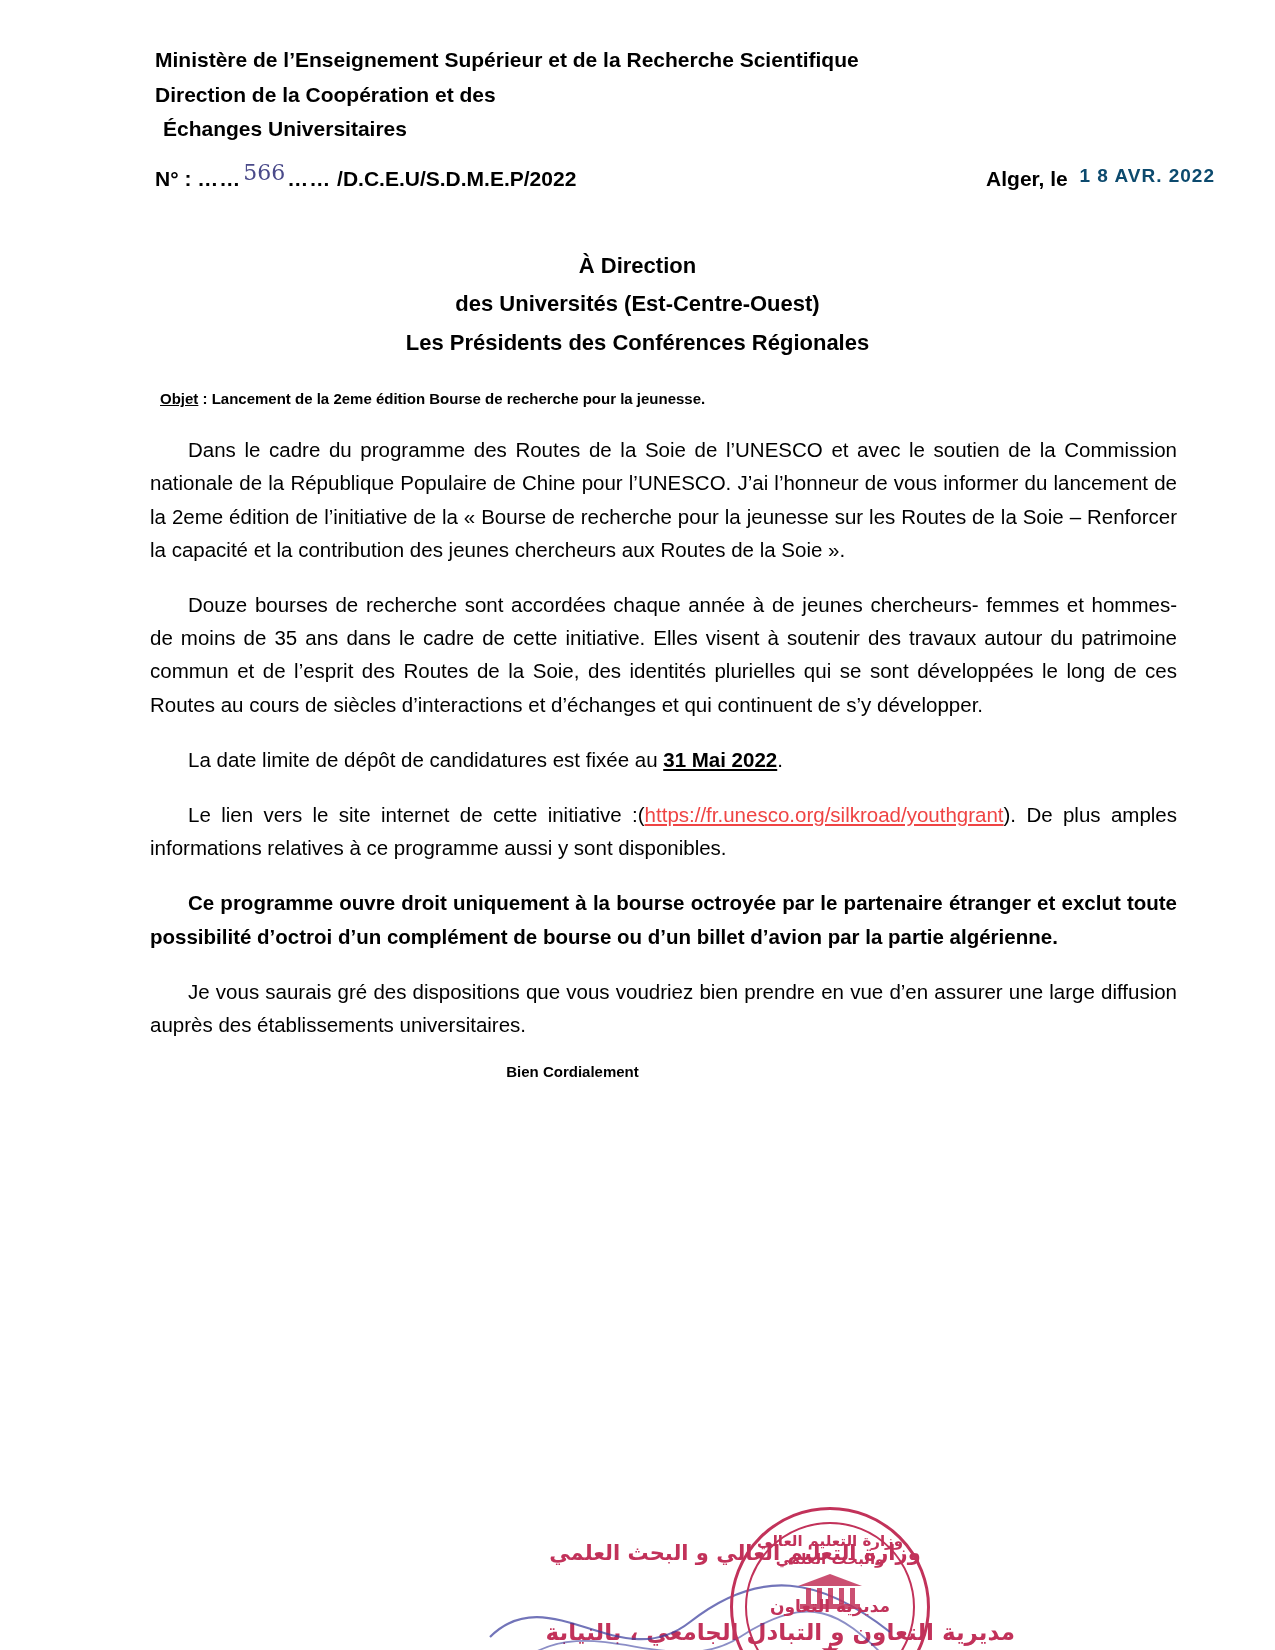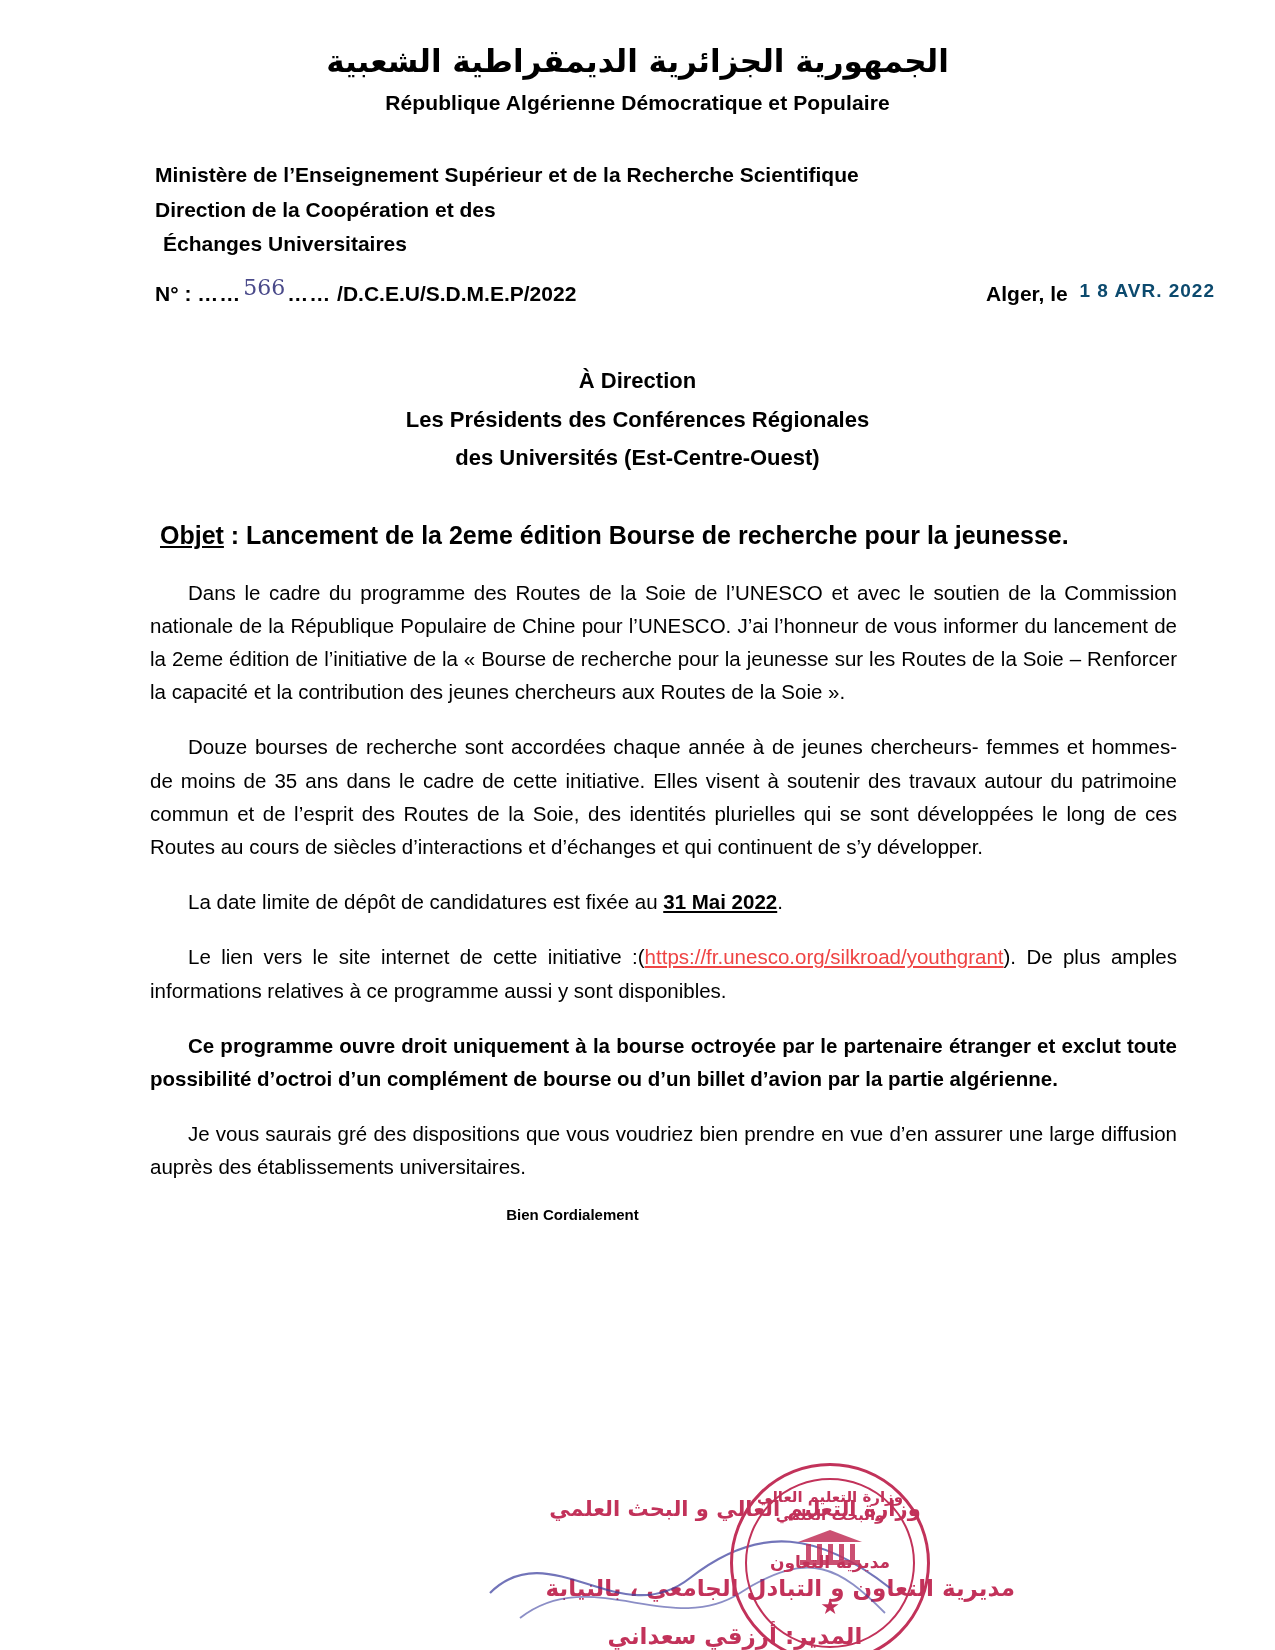--- a/index.html
+++ b/index.html
@@ -97,24 +97,24 @@
   .addressee {
     margin-top: 56px;
     text-align: center;
     font-size: 22px;
     font-weight: bold;
     line-height: 1.75;
   }
 
   
   .objet {
-    margin-top: 43px;
+    margin-top: 28px;
     padding-left: 160px;
     padding-right: 60px;
-    font-size: 25px;
+    font-size: 15px;
     font-weight: bold;
   }
   .objet .u { text-decoration: underline; }
 
   
   .body-area {
     margin-top: 26px;
     padding-left: 150px;
     padding-right: 98px;
   }
@@ -220,44 +220,40 @@
     width: 420px;
     height: 120px;
     opacity: 0.9;
   }
 </style>
 </head>
 <body>
 
 <div class="page">
 
-  <div class="header">
-    <div class="arabic-title">الجمهورية الجزائرية الديمقراطية الشعبية</div>
-    <div class="fr-title">République Algérienne Démocratique et Populaire</div>
-  </div>
 
   <div class="ministry">
     <div class="line1">Ministère de l’Enseignement Supérieur et de la Recherche Scientifique</div>
     <div class="line2">Direction de la Coopération et des</div>
     <div class="line3">Échanges  Universitaires</div>
   </div>
 
   <div class="ref-row">
     <div class="ref-left">
       <span>N° : </span><span class="ref-dots">……</span><span class="ref-number">566</span><span class="ref-dots">……</span><span> /D.C.E.U/S.D.M.E.P/2022</span>
     </div>
     <div class="ref-right">
       <span>Alger, le</span><span>&nbsp;&nbsp;</span><span class="date-stamp">1 8 AVR. 2022</span>
     </div>
   </div>
 
   <div class="addressee">
     <div>À Direction</div>
+    <div>des Universités (Est-Centre-Ouest)</div>
     <div>Les Présidents des Conférences Régionales</div>
-    <div>des Universités (Est-Centre-Ouest)</div>
   </div>
 
   <div class="objet">
     <span class="u">Objet</span><span> : Lancement de la 2eme édition Bourse de recherche pour la jeunesse.</span>
   </div>
 
   <div class="body-area">
 
     <p class="para">Dans le cadre du programme des Routes de la Soie de l’UNESCO et avec le soutien de la Commission nationale de la République Populaire de Chine pour l’UNESCO. J’ai l’honneur de vous informer du lancement de la 2eme édition de l’initiative de la « Bourse de recherche pour la jeunesse sur les Routes de la Soie – Renforcer la capacité et la contribution des jeunes chercheurs aux Routes de la Soie ».</p>
 

